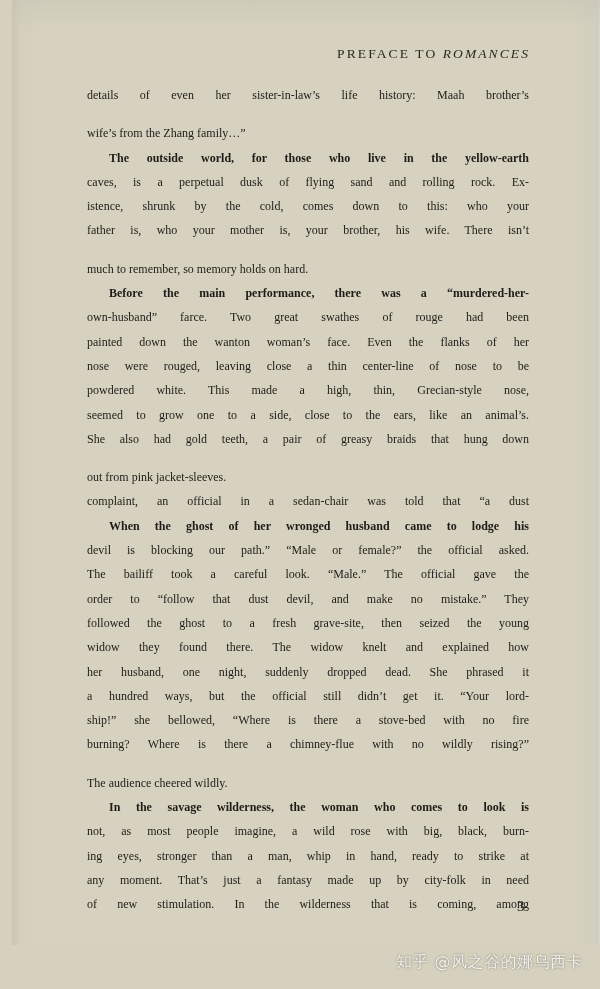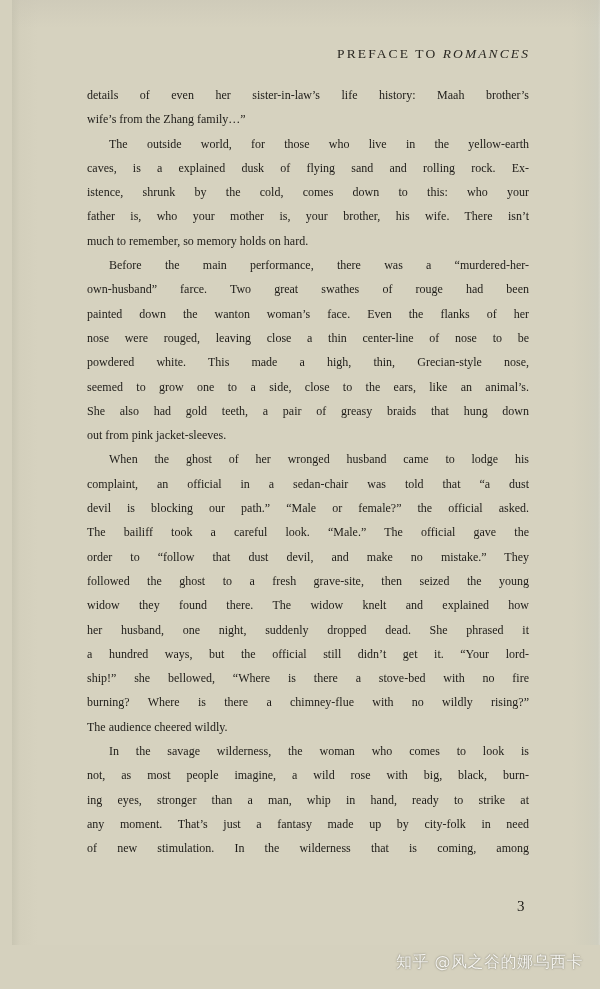--- a/index.html
+++ b/index.html
@@ -52,23 +52,25 @@
     .line {
       display: block;
       text-align: justify;
       text-align-last: justify;
       white-space: nowrap;
       height: 24.3px;
       overflow: visible;
     }
     .line.last {
       text-align-last: left;
+      margin-top: 14px;
     }
     .line.indent {
       padding-left: 22px;
+      font-weight: bold;
     }
     .folio {
       position: absolute;
       top: 898px;
       left: 505px;
       font-size: 15px;
       color: #1e1c18;
     }
     .watermark {
       position: absolute;
@@ -94,40 +96,40 @@
 
   <div class="body-text">
 
     <div>
       <span class="line">details of even her sister-in-law’s life history: Maah brother’s</span>
       <span class="line last">wife’s from the Zhang family…”</span>
     </div>
 
     <div>
       <span class="line indent">The outside world, for those who live in the yellow-earth</span>
-      <span class="line">caves, is a explained dusk of flying sand and rolling rock. Ex-</span>
+      <span class="line">caves, is a perpetual dusk of flying sand and rolling rock. Ex-</span>
       <span class="line">istence, shrunk by the cold, comes down to this: who your</span>
       <span class="line">father is, who your mother is, your brother, his wife. There isn’t</span>
       <span class="line last">much to remember, so memory holds on hard.</span>
     </div>
 
     <div>
       <span class="line indent">Before the main performance, there was a “murdered-her-</span>
       <span class="line">own-husband” farce. Two great swathes of rouge had been</span>
       <span class="line">painted down the wanton woman’s face. Even the flanks of her</span>
       <span class="line">nose were rouged, leaving close a thin center-line of nose to be</span>
       <span class="line">powdered white. This made a high, thin, Grecian-style nose,</span>
       <span class="line">seemed to grow one to a side, close to the ears, like an animal’s.</span>
       <span class="line">She also had gold teeth, a pair of greasy braids that hung down</span>
       <span class="line last">out from pink jacket-sleeves.</span>
     </div>
 
     <div>
+      <span class="line">complaint, an official in a sedan-chair was told that “a dust</span>
       <span class="line indent">When the ghost of her wronged husband came to lodge his</span>
-      <span class="line">complaint, an official in a sedan-chair was told that “a dust</span>
       <span class="line">devil is blocking our path.” “Male or female?” the official asked.</span>
       <span class="line">The bailiff took a careful look. “Male.” The official gave the</span>
       <span class="line">order to “follow that dust devil, and make no mistake.” They</span>
       <span class="line">followed the ghost to a fresh grave-site, then seized the young</span>
       <span class="line">widow they found there. The widow knelt and explained how</span>
       <span class="line">her husband, one night, suddenly dropped dead. She phrased it</span>
       <span class="line">a hundred ways, but the official still didn’t get it. “Your lord-</span>
       <span class="line">ship!” she bellowed, “Where is there a stove-bed with no fire</span>
       <span class="line">burning? Where is there a chimney-flue with no wildly rising?”</span>
       <span class="line last">The audience cheered wildly.</span>

